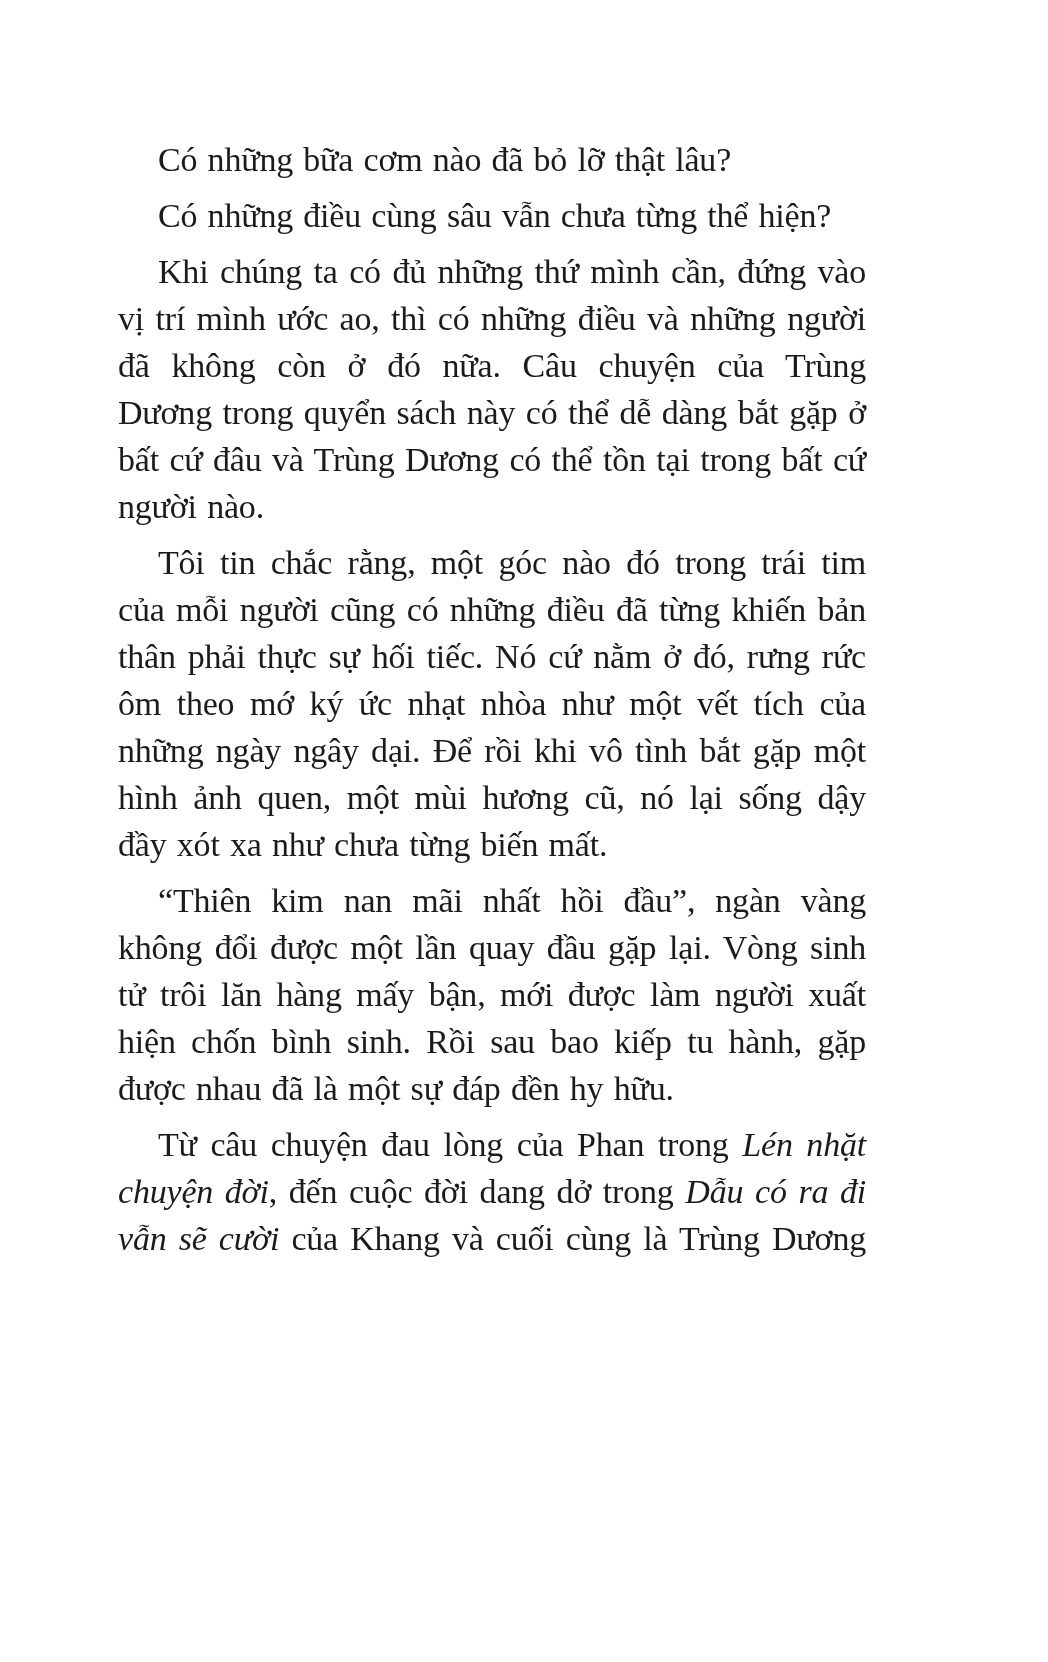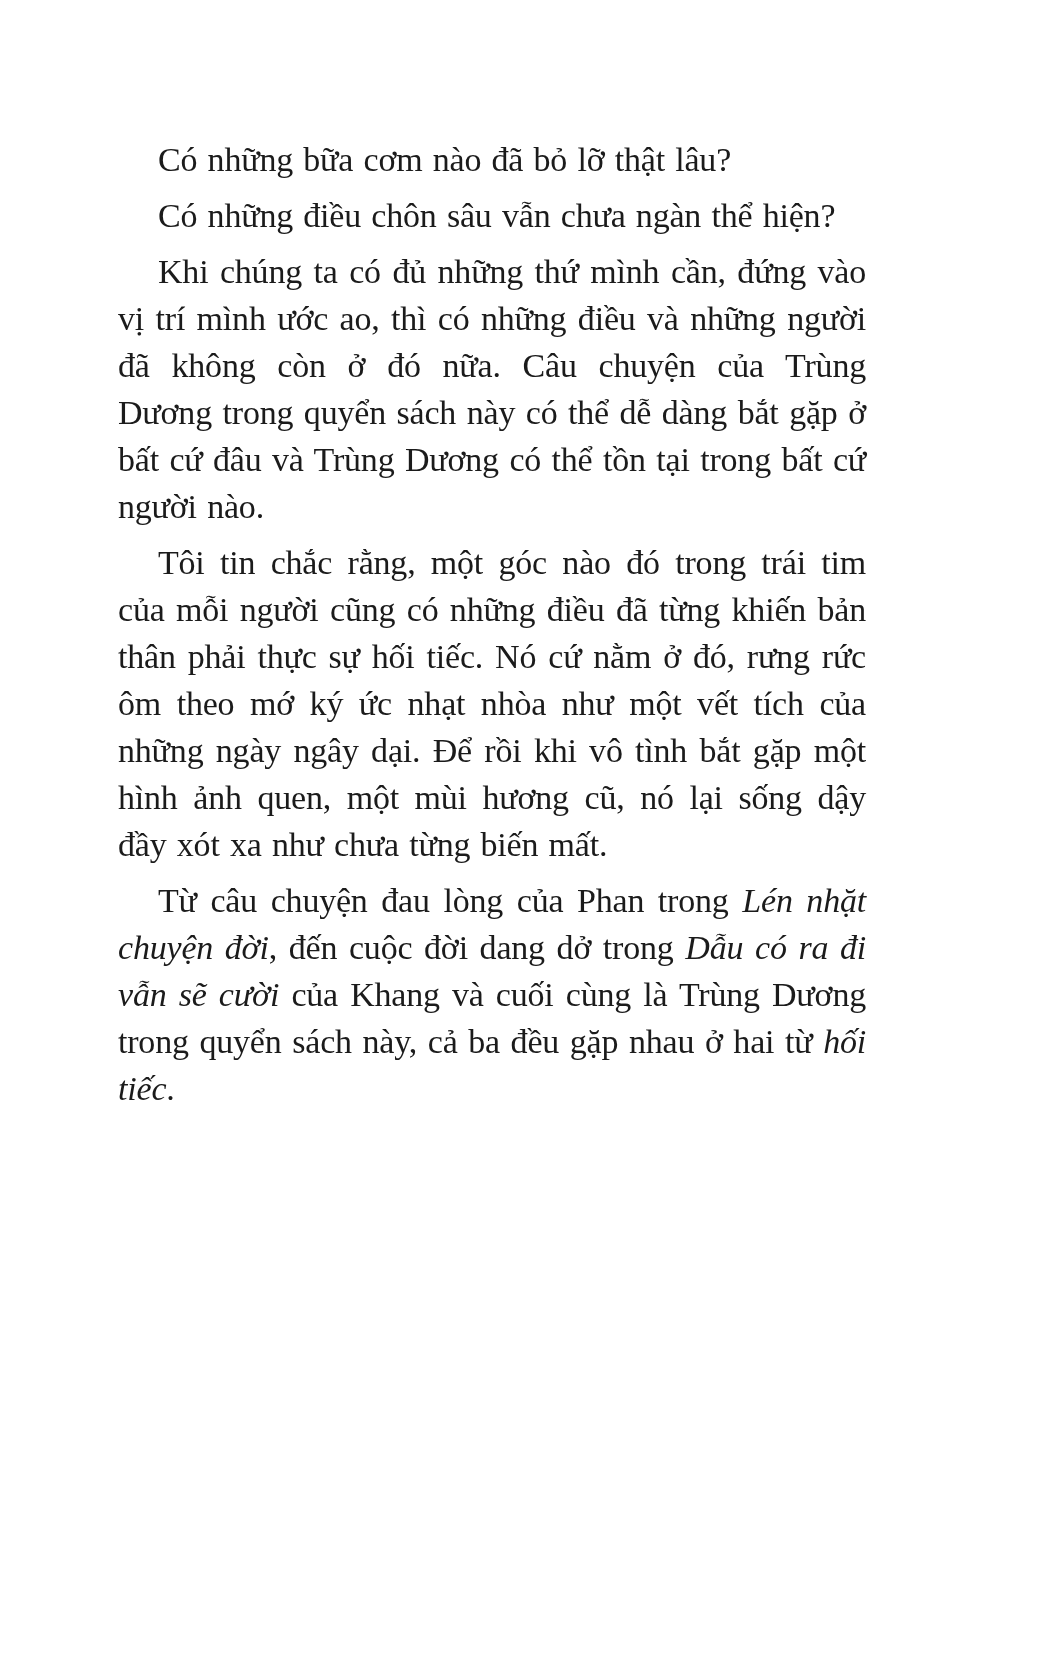--- a/index.html
+++ b/index.html
@@ -57,22 +57,23 @@
     line-height: 40px;
     color: var(--accent, #c8834a);
   }
 </style>
 </head>
 <body>
 
 <div class="page">
   <main class="text-block">
       <p><span>Có những bữa cơm nào đã bỏ lỡ thật lâu?</span></p>
-      <p><span>Có những điều chôn sâu vẫn chưa ngàn thể hiện?</span></p>
+      <p><span>Có những điều cùng sâu vẫn chưa từng thể hiện?</span></p>
       <p><span>Khi chúng ta có đủ những thứ mình cần, đứng vào vị trí mình ước ao, thì có những điều và những người đã không còn ở đó nữa. Câu chuyện của Trùng Dương trong quyển sách này có thể dễ dàng bắt gặp ở bất cứ đâu và Trùng Dương có thể tồn tại trong bất cứ người nào.</span></p>
       <p><span>Tôi tin chắc rằng, một góc nào đó trong trái tim của mỗi người cũng có những điều đã từng khiến bản thân phải thực sự hối tiếc. Nó cứ nằm ở đó, rưng rức ôm theo mớ ký ức nhạt nhòa như một vết tích của những ngày ngây dại. Để rồi khi vô tình bắt gặp một hình ảnh quen, một mùi hương cũ, nó lại sống dậy đầy xót xa như chưa từng biến mất.</span></p>
+      <p><span>“Thiên kim nan mãi nhất hồi đầu”, ngàn vàng không đổi được một lần quay đầu gặp lại. Vòng sinh tử trôi lăn hàng mấy bận, mới được làm người xuất hiện chốn bình sinh. Rồi sau bao kiếp tu hành, gặp được nhau đã là một sự đáp đền hy hữu.</span></p>
       <p><span>Từ câu chuyện đau lòng của Phan trong </span><em>Lén nhặt chuyện đời</em><span>, đến cuộc đời dang dở trong </span><em>Dẫu có ra đi vẫn sẽ cười</em><span> của Khang và cuối cùng là Trùng Dương trong quyển sách này, cả ba đều gặp nhau ở hai từ </span><em>hối tiếc</em><span>.</span></p>
     </main>
   <footer class="footer">
     <span class="footer-title">Về đi con</span>
     <span class="page-number">9</span>
   </footer>
 </div>
 
 </body></html>

